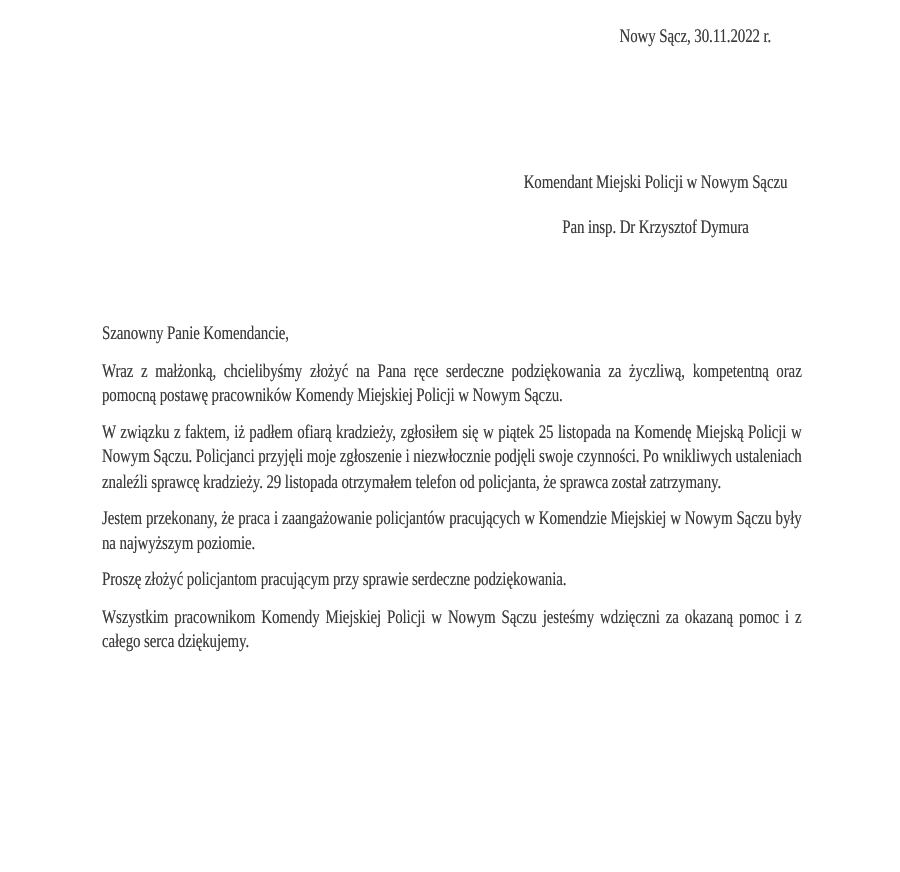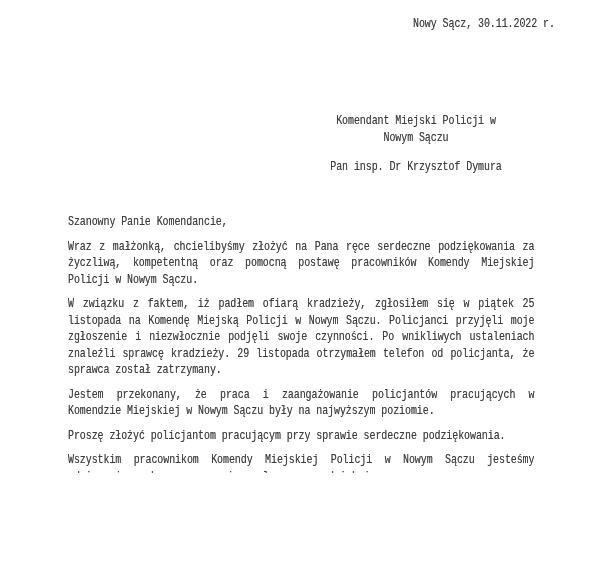--- a/index.html
+++ b/index.html
@@ -6,21 +6,21 @@
     margin: 0;
     padding: 0;
     background: #ffffff;
   }
   .page {
     position: relative;
     width: 600px;
     height: 473px;
     background: #ffffff;
     overflow: hidden;
-    font-family: Liberation Mono, monospace;
+    font-family: Liberation Serif, serif;
     color: #3b3b3b;
   }
   
   .txt {
     font-size: 12.8px;
     line-height: 16.5px;
     letter-spacing: -0.1px;
     color: #3b3b3b;
     text-shadow: 0 0 0.4px rgba(70,70,70,0.55);
   }
@@ -34,21 +34,21 @@
   }
   .date-line {
     position: absolute;
     top: 16px;
     left: 413px;
     white-space: nowrap;
   }
   .recipient-block {
     position: absolute;
     top: 113px;
-    left: 296px;
+    left: 317px;
     width: 240px;
     text-align: center;
   }
   .recipient-line-2 {
     margin-top: 13px;
   }
   .letter-body {
     position: absolute;
     top: 214px;
     left: 68px;

